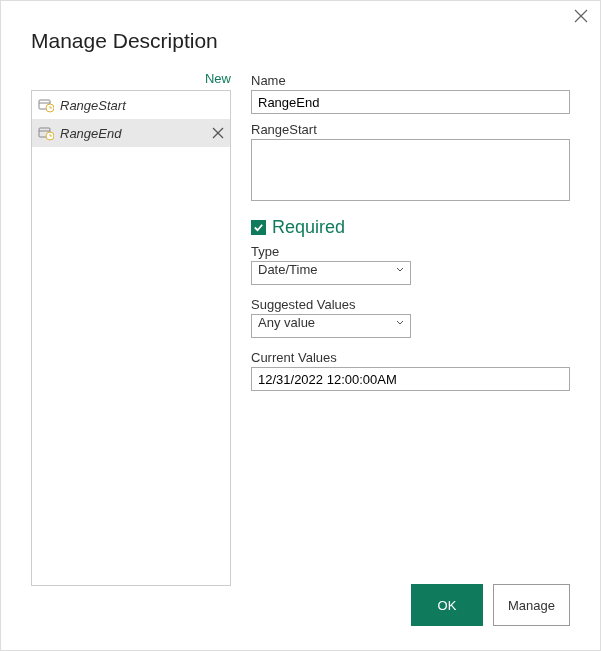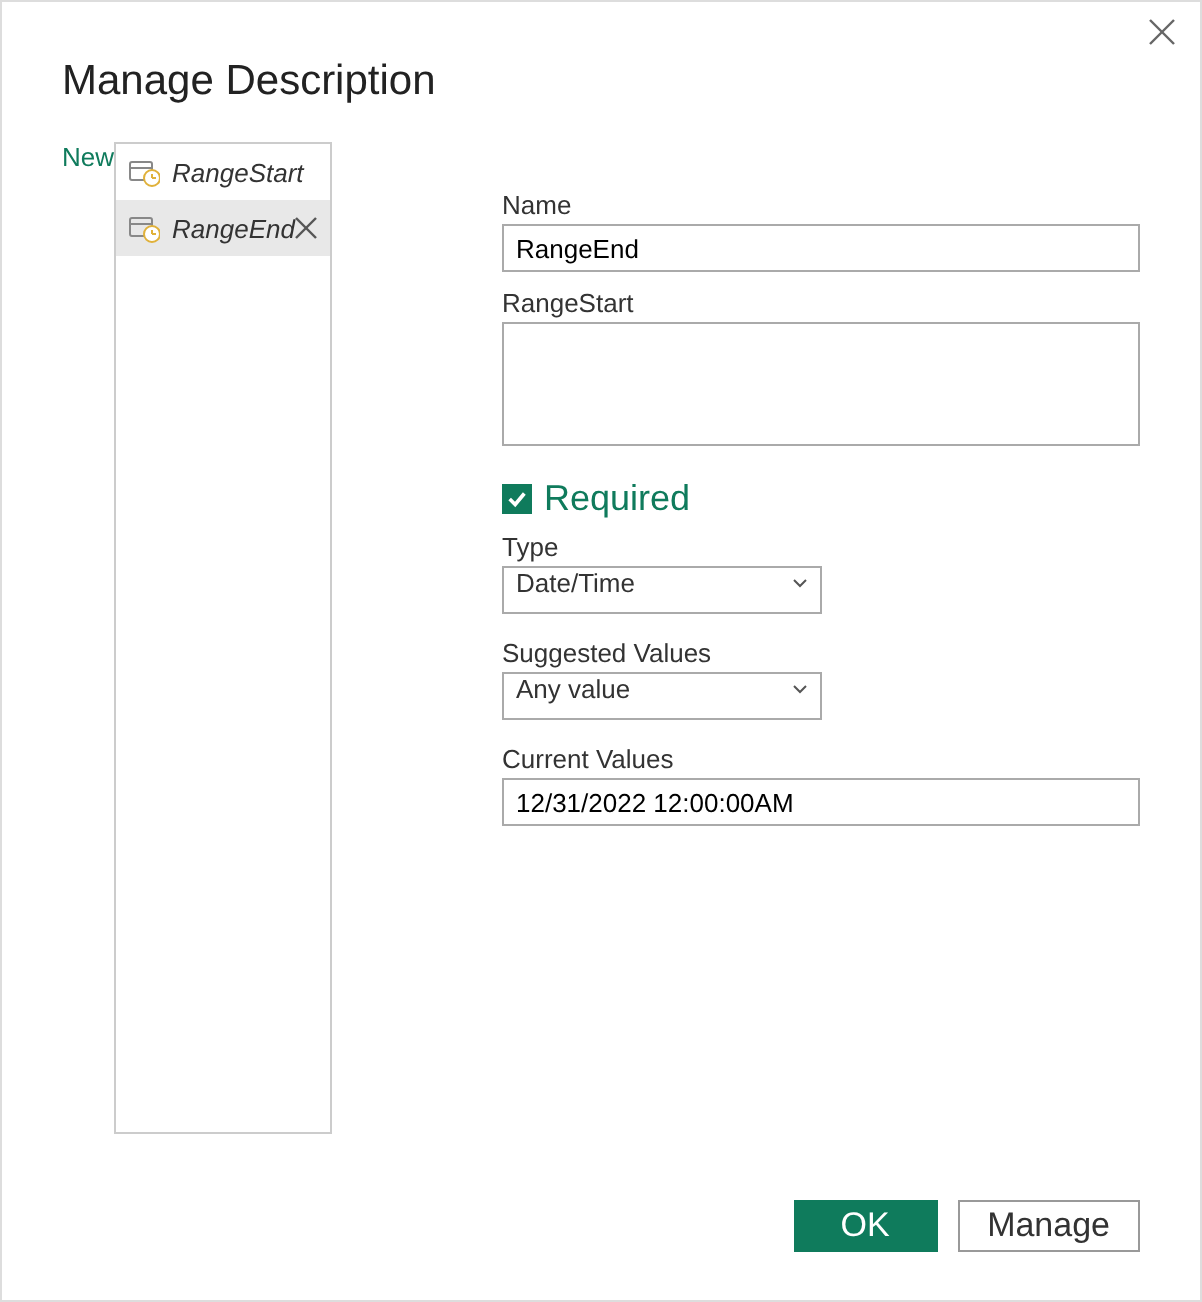--- a/index.html
+++ b/index.html
@@ -30,21 +30,21 @@
     color: #222;
     margin: 8px 0 18px 0;
   }
   .body {
     display: flex;
     gap: 20px;
   }
   .left-col {
     width: 200px;
     display: flex;
-    flex-direction: row;
+    flex-direction: column;
   }
   .new-link {
     text-align: right;
     color: #0f7b5c;
     font-size: 13px;
     margin-bottom: 4px;
     cursor: pointer;
   }
   .param-list {
     border: 1px solid #ccc;
@@ -74,21 +74,20 @@
   .param-close {
     width: 12px; height: 12px;
     color: #555;
     cursor: pointer;
   }
   .right-col {
     flex: 1;
     display: flex;
     flex-direction: column;
     padding-top: 0px;
-    margin-top: 22px;
   }
   .field-label {
     font-size: 13px;
     color: #333;
     margin-bottom: 2px;
     margin-top: 2px;
   }
   .text-input {
     width: 100%;
     height: 24px;
@@ -142,24 +141,24 @@
   }
   .spacer-sm { height: 6px; }
   .footer {
     position: absolute;
     right: 30px;
     bottom: 24px;
     display: flex;
     gap: 10px;
   }
   .btn {
-    height: 26px;
+    height: 42px;
     min-width: 72px;
     padding: 0 14px;
-    font-size: 17px;
+    font-size: 13px;
     border: 1px solid #999;
     background: #fff;
     cursor: pointer;
     display: flex;
     align-items: center;
     justify-content: center;
   }
   .btn-primary {
     background: #0f7b5c;
     border-color: #0f7b5c;

